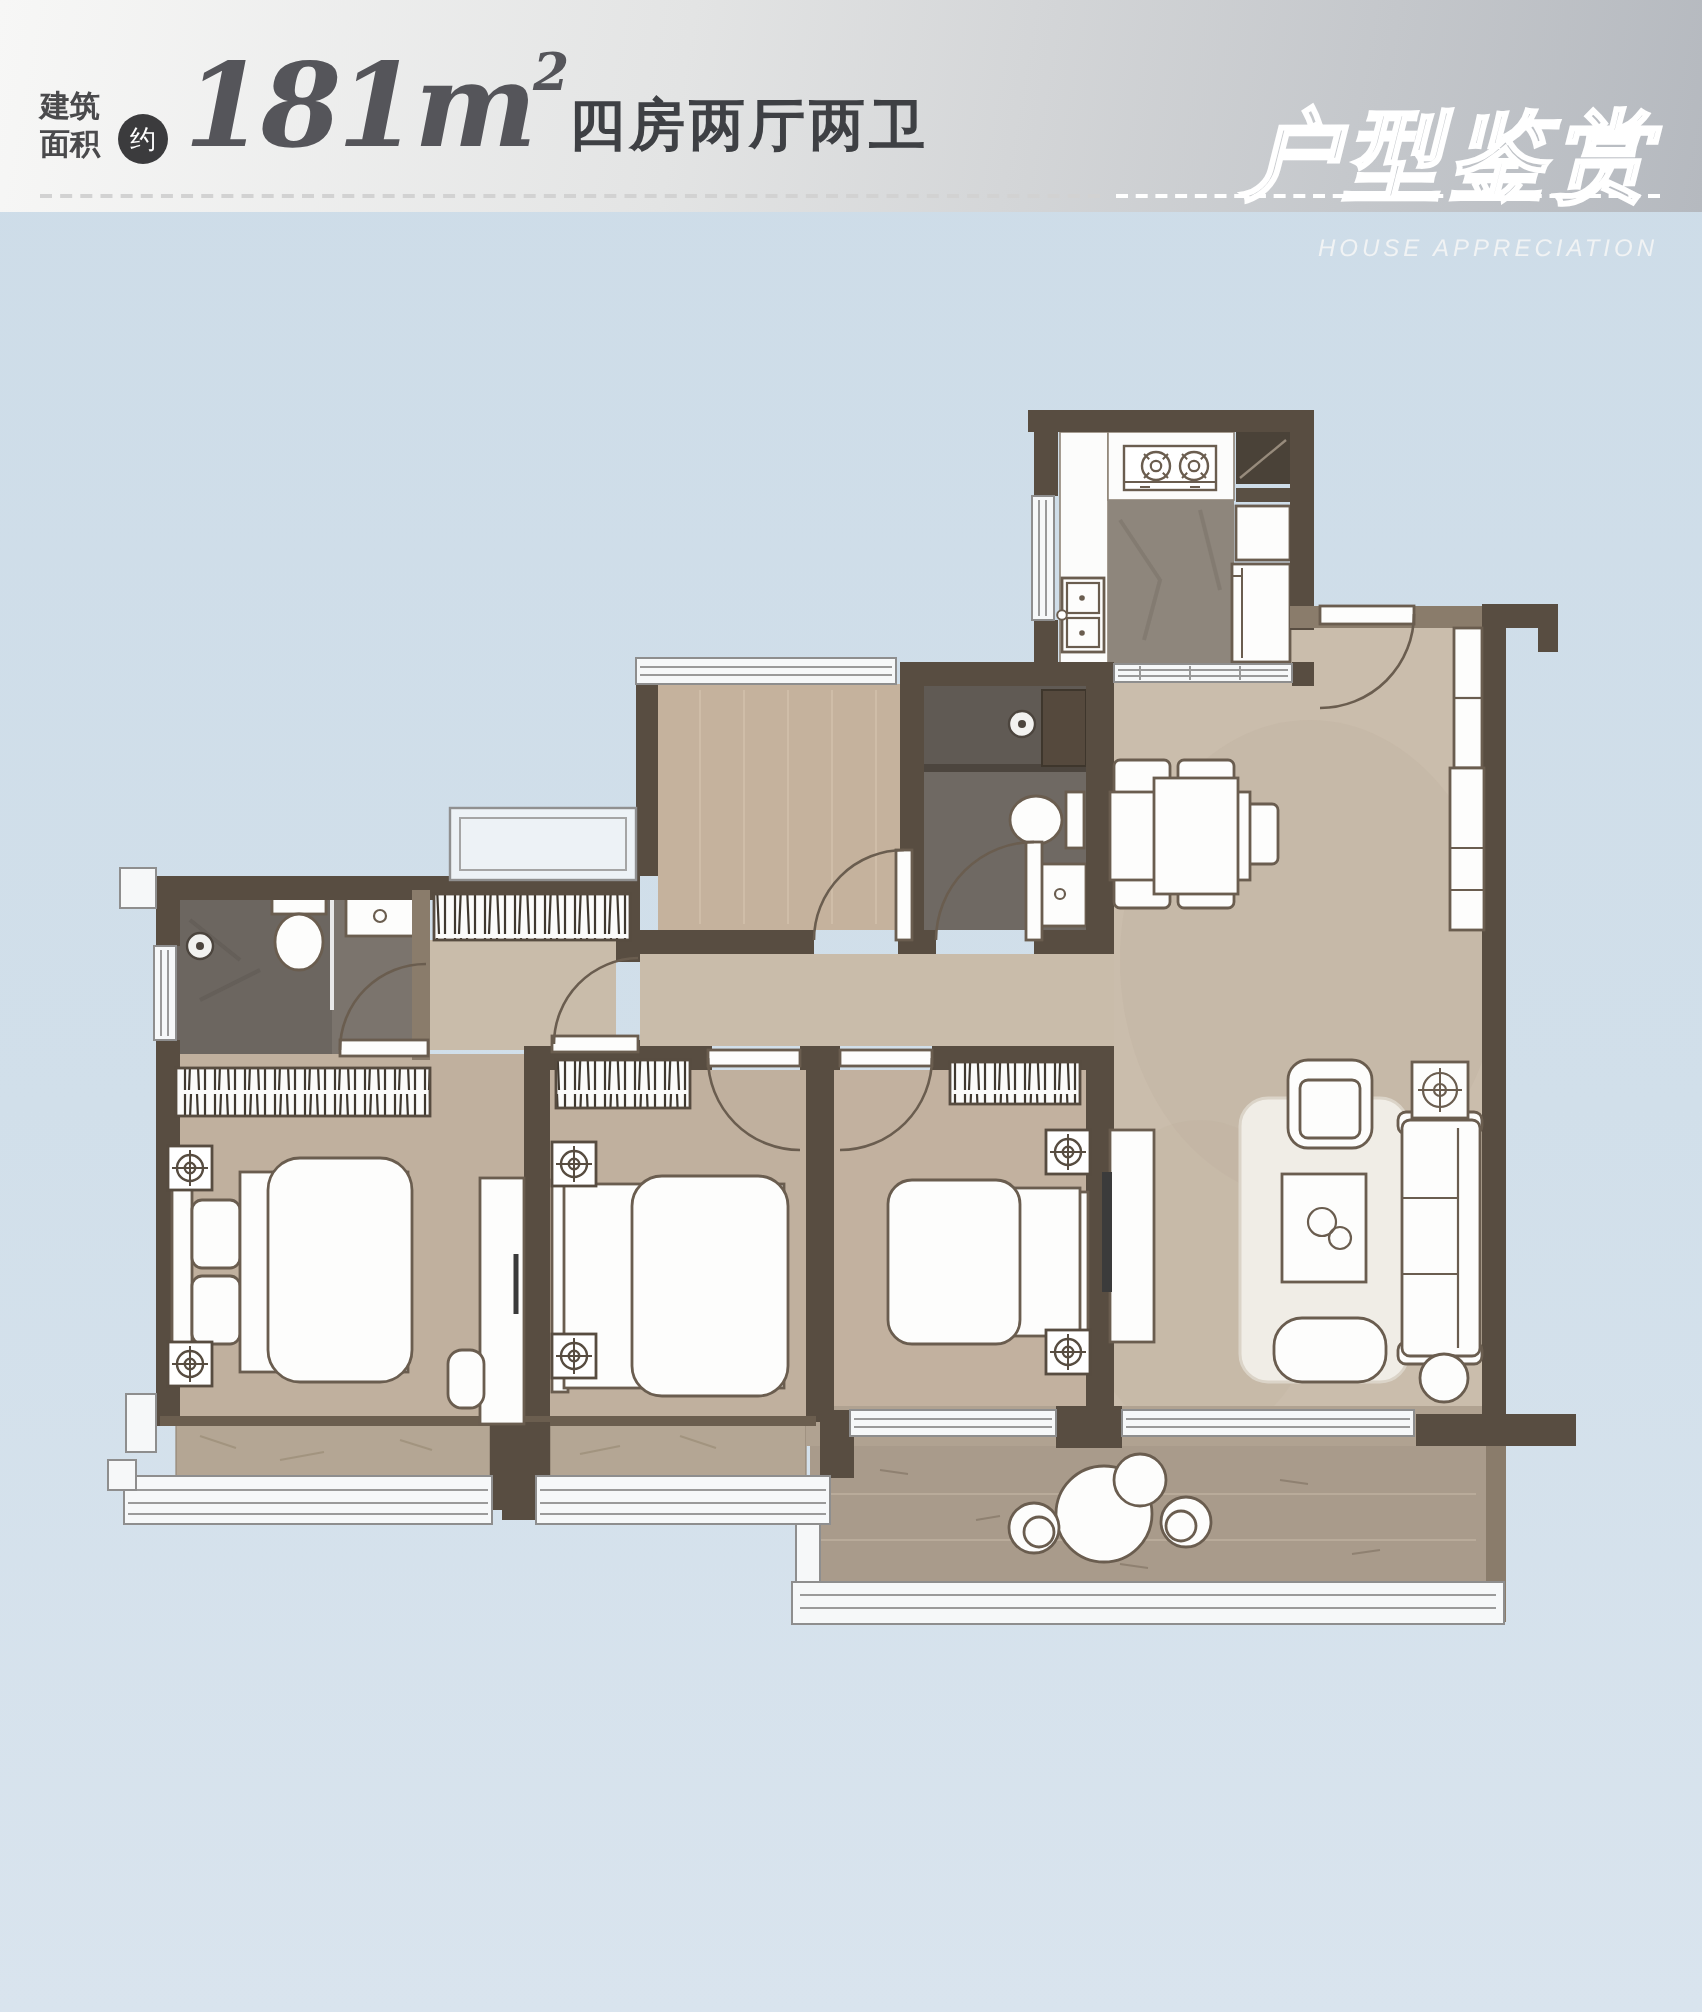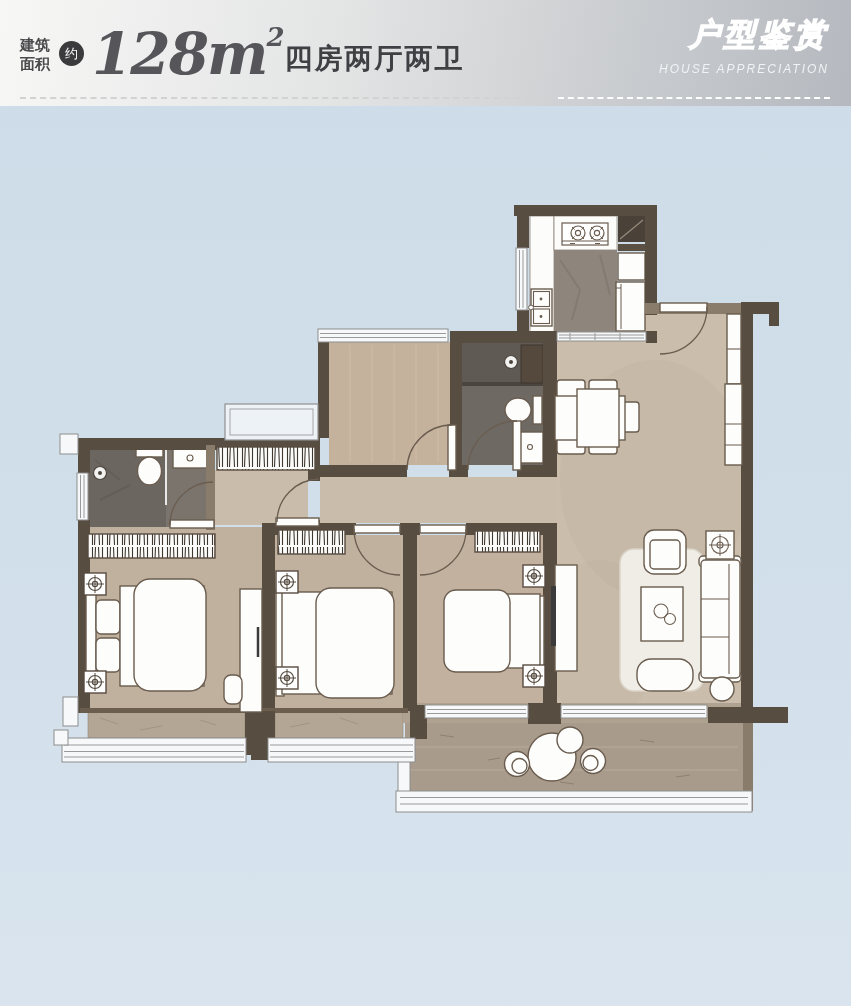--- a/index.html
+++ b/index.html
@@ -2,31 +2,31 @@
 <html><head>
 <meta charset="utf-8">
 <style>
   html,body{margin:0;padding:0;}
   .page{position:relative;width:851px;height:1006px;overflow:hidden;
     background:linear-gradient(180deg,#cddce8 0%,#d1dfea 55%,#d9e4ee 100%);
     font-family:"Liberation Sans",sans-serif;}
   
   .hdr{position:absolute;left:0;top:0;width:851px;height:106px;
     background:linear-gradient(100deg,#f7f7f6 0%,#e3e4e4 40%,#b5b9bf 100%);}
-  .hdr-left{position:absolute;left:20px;top:24px;display:flex;align-items:center;}
+  .hdr-left{position:absolute;left:20px;top:24px;display:flex;align-items:flex-end;}
   .area-label{font-size:15px;line-height:19px;font-weight:600;color:#4a4a4c;}
   .approx{width:25px;height:25px;border-radius:50%;background:#3b3b3d;color:#fff;
     font-size:13px;display:flex;align-items:center;justify-content:center;margin:0 8px 0 9px;}
   .area-big{font-family:"DejaVu Serif","Liberation Serif",serif;font-style:italic;font-weight:700;
     font-size:58px;color:#55555a;letter-spacing:-2px;line-height:1;}
   .area-sup{font-size:26px;vertical-align:28px;letter-spacing:0;}
   .layout-txt{font-size:28px;font-weight:700;color:#3e4044;letter-spacing:2px;padding-top:10px;}
   .hdr-right{position:absolute;right:22px;top:16px;text-align:right;}
-  .title-cn{font-size:31px;font-weight:700;font-style:italic;letter-spacing:4px;
-    color:transparent;-webkit-text-stroke:1.4px #ffffff;line-height:1.2;}
+  .title-cn{font-size:48px;font-weight:700;font-style:italic;letter-spacing:4px;
+    color:transparent;-webkit-text-stroke:1.4px #ffffff;line-height:1.2;margin-top:34px;}
   .title-en{font-size:12px;font-style:italic;color:#f1f3f4;letter-spacing:2px;margin-top:9px;}
   .dash{position:absolute;top:97px;height:0;border-top:2px dashed #d2d2d2;}
   .dash.l{left:20px;width:530px;}
   .dash.r{left:558px;width:272px;border-top-color:#ffffff;}
   
   svg{position:absolute;left:0;top:106px;}
   .wall{fill:#584d41;}
   .wallL{fill:#8a7c6b;}
   .furn{fill:#fdfdfc;stroke:#6a5d4f;stroke-width:1.4;}
   .thin{fill:none;stroke:#6a5d4f;stroke-width:1.1;}
@@ -39,21 +39,21 @@
 
 <div class="page">
 
   <div class="hdr">
     <div class="hdr-left">
       <div class="area-label">
         <div>建筑</div>
         <div>面积</div>
       </div>
       <div class="approx">约</div>
-      <div class="area-big"><span>128</span><span>m</span><span class="area-sup">2</span></div>
+      <div class="area-big"><span>181</span><span>m</span><span class="area-sup">2</span></div>
       <div class="layout-txt">四房两厅两卫</div>
     </div>
     <div class="hdr-right">
       <div class="title-cn">户型鉴赏</div>
       <div class="title-en">HOUSE APPRECIATION</div>
     </div>
     <div class="dash l"></div>
     <div class="dash r"></div>
   </div>
 

